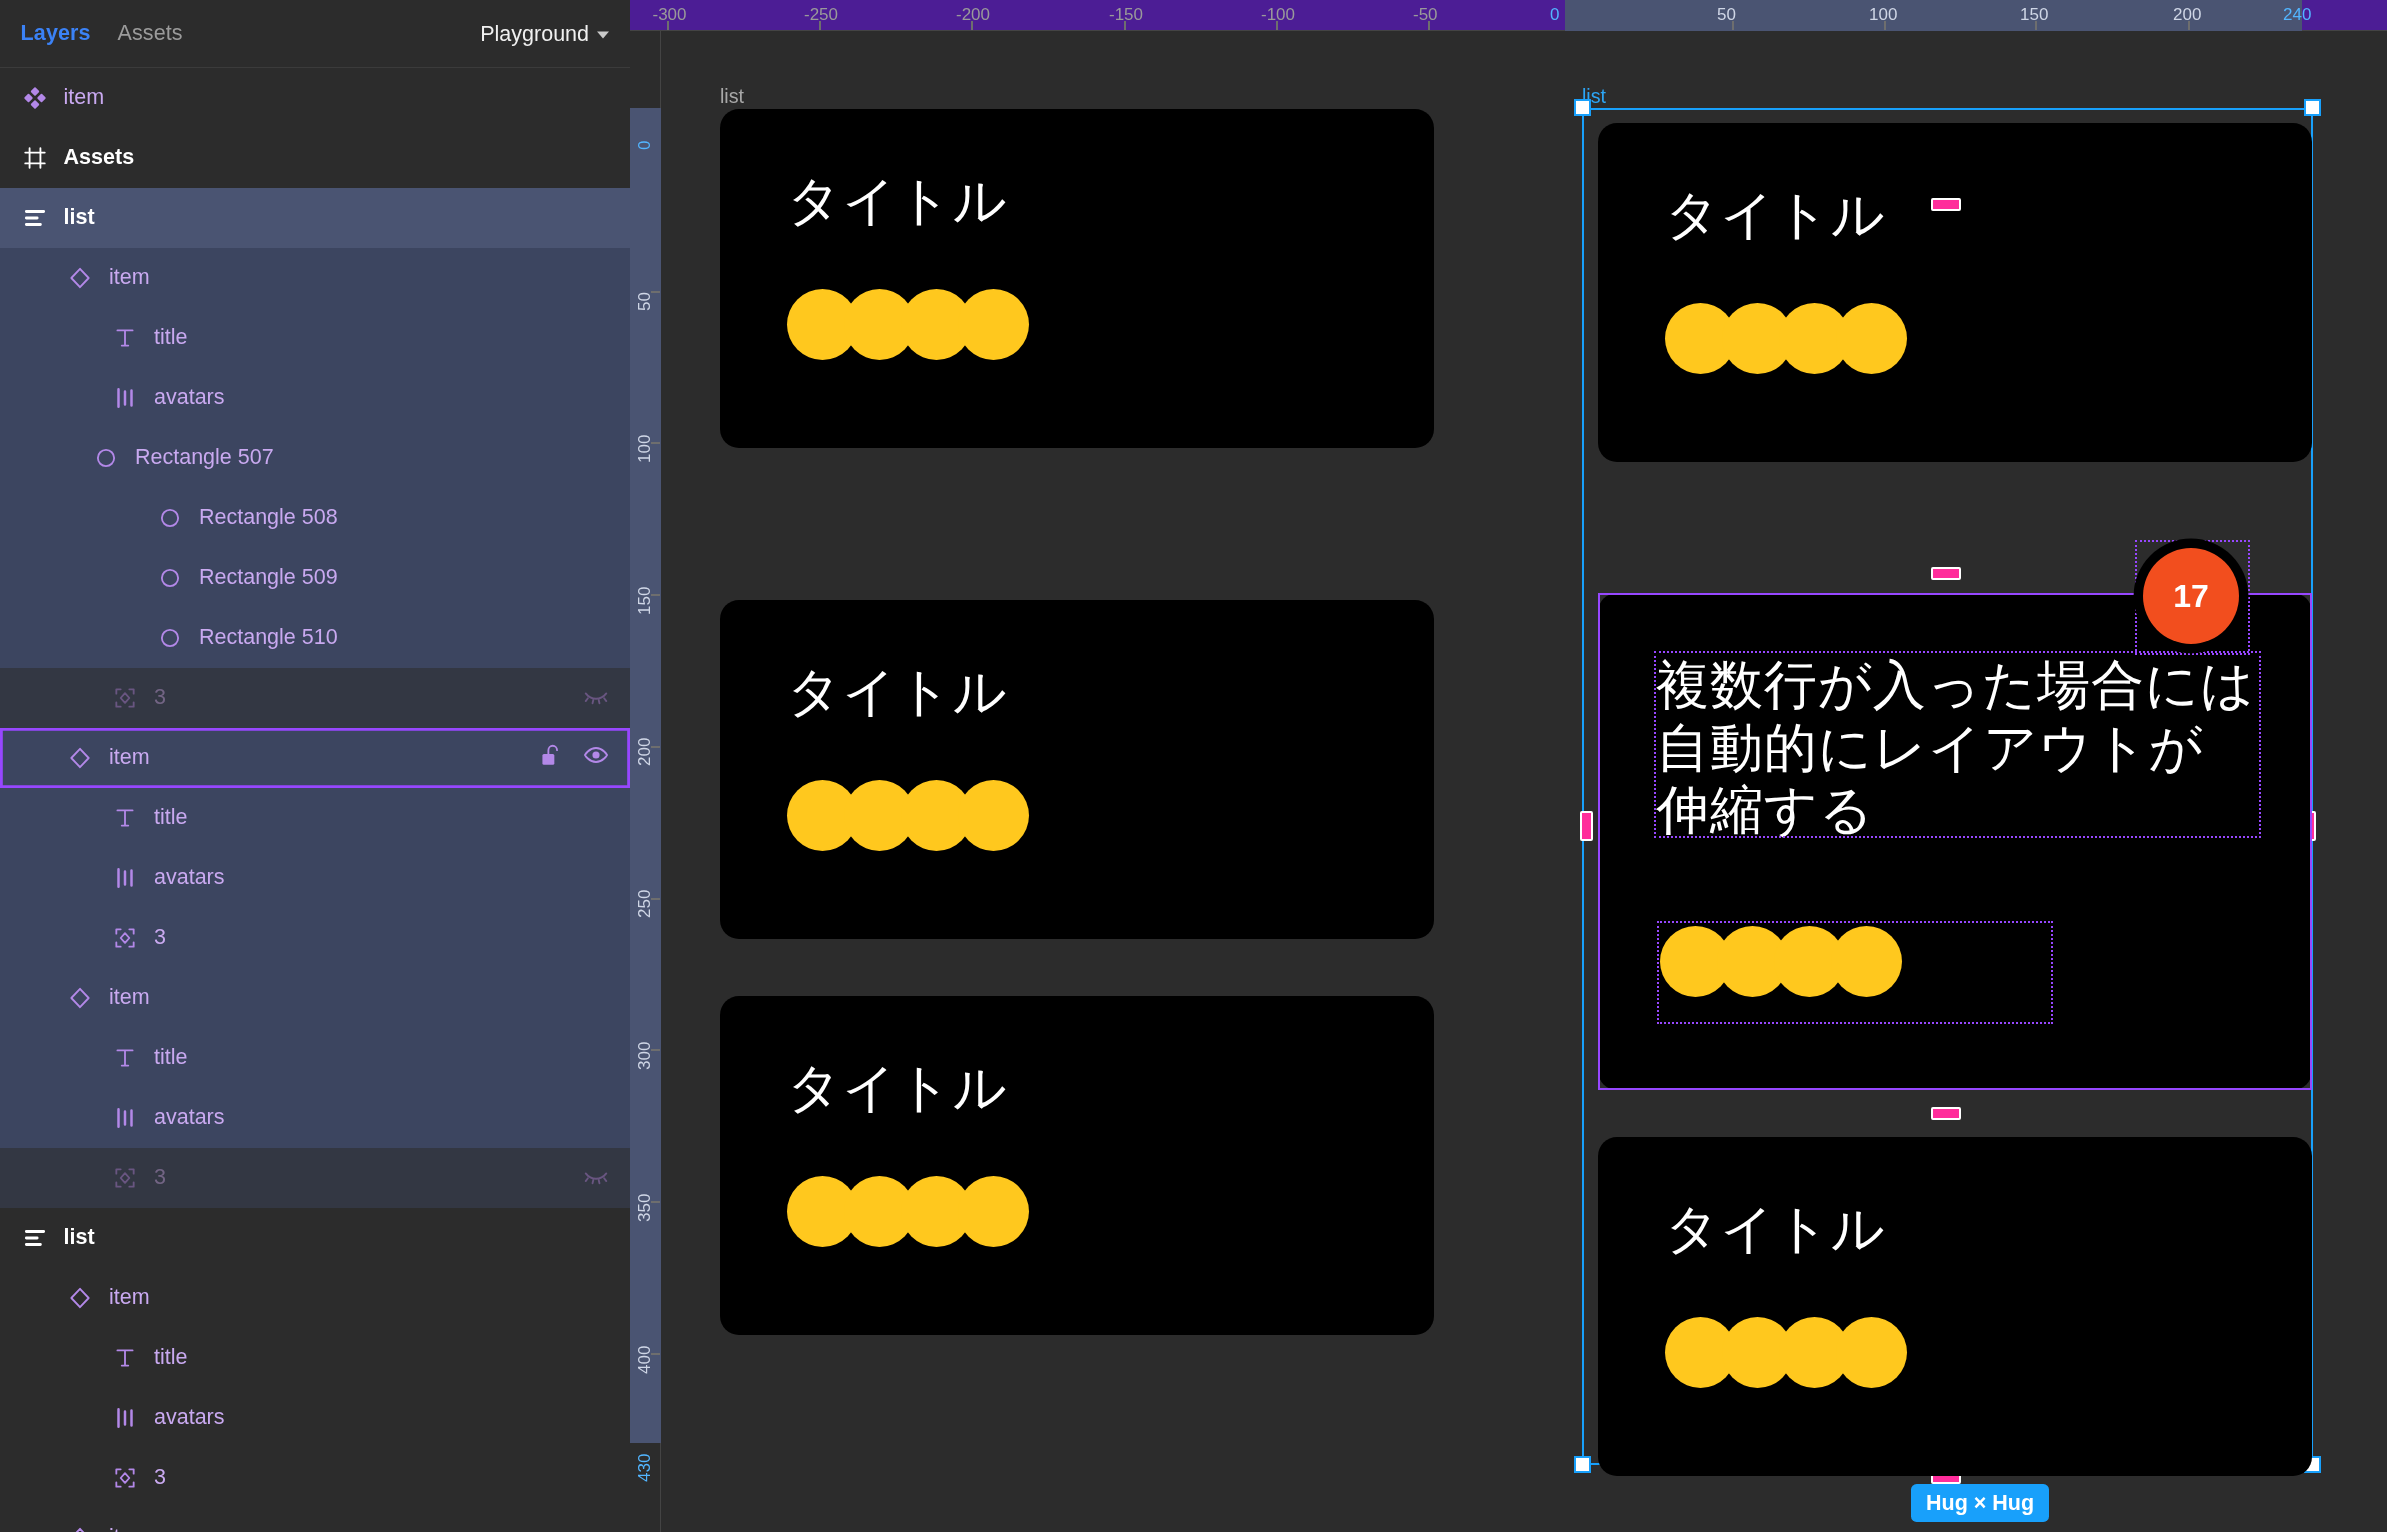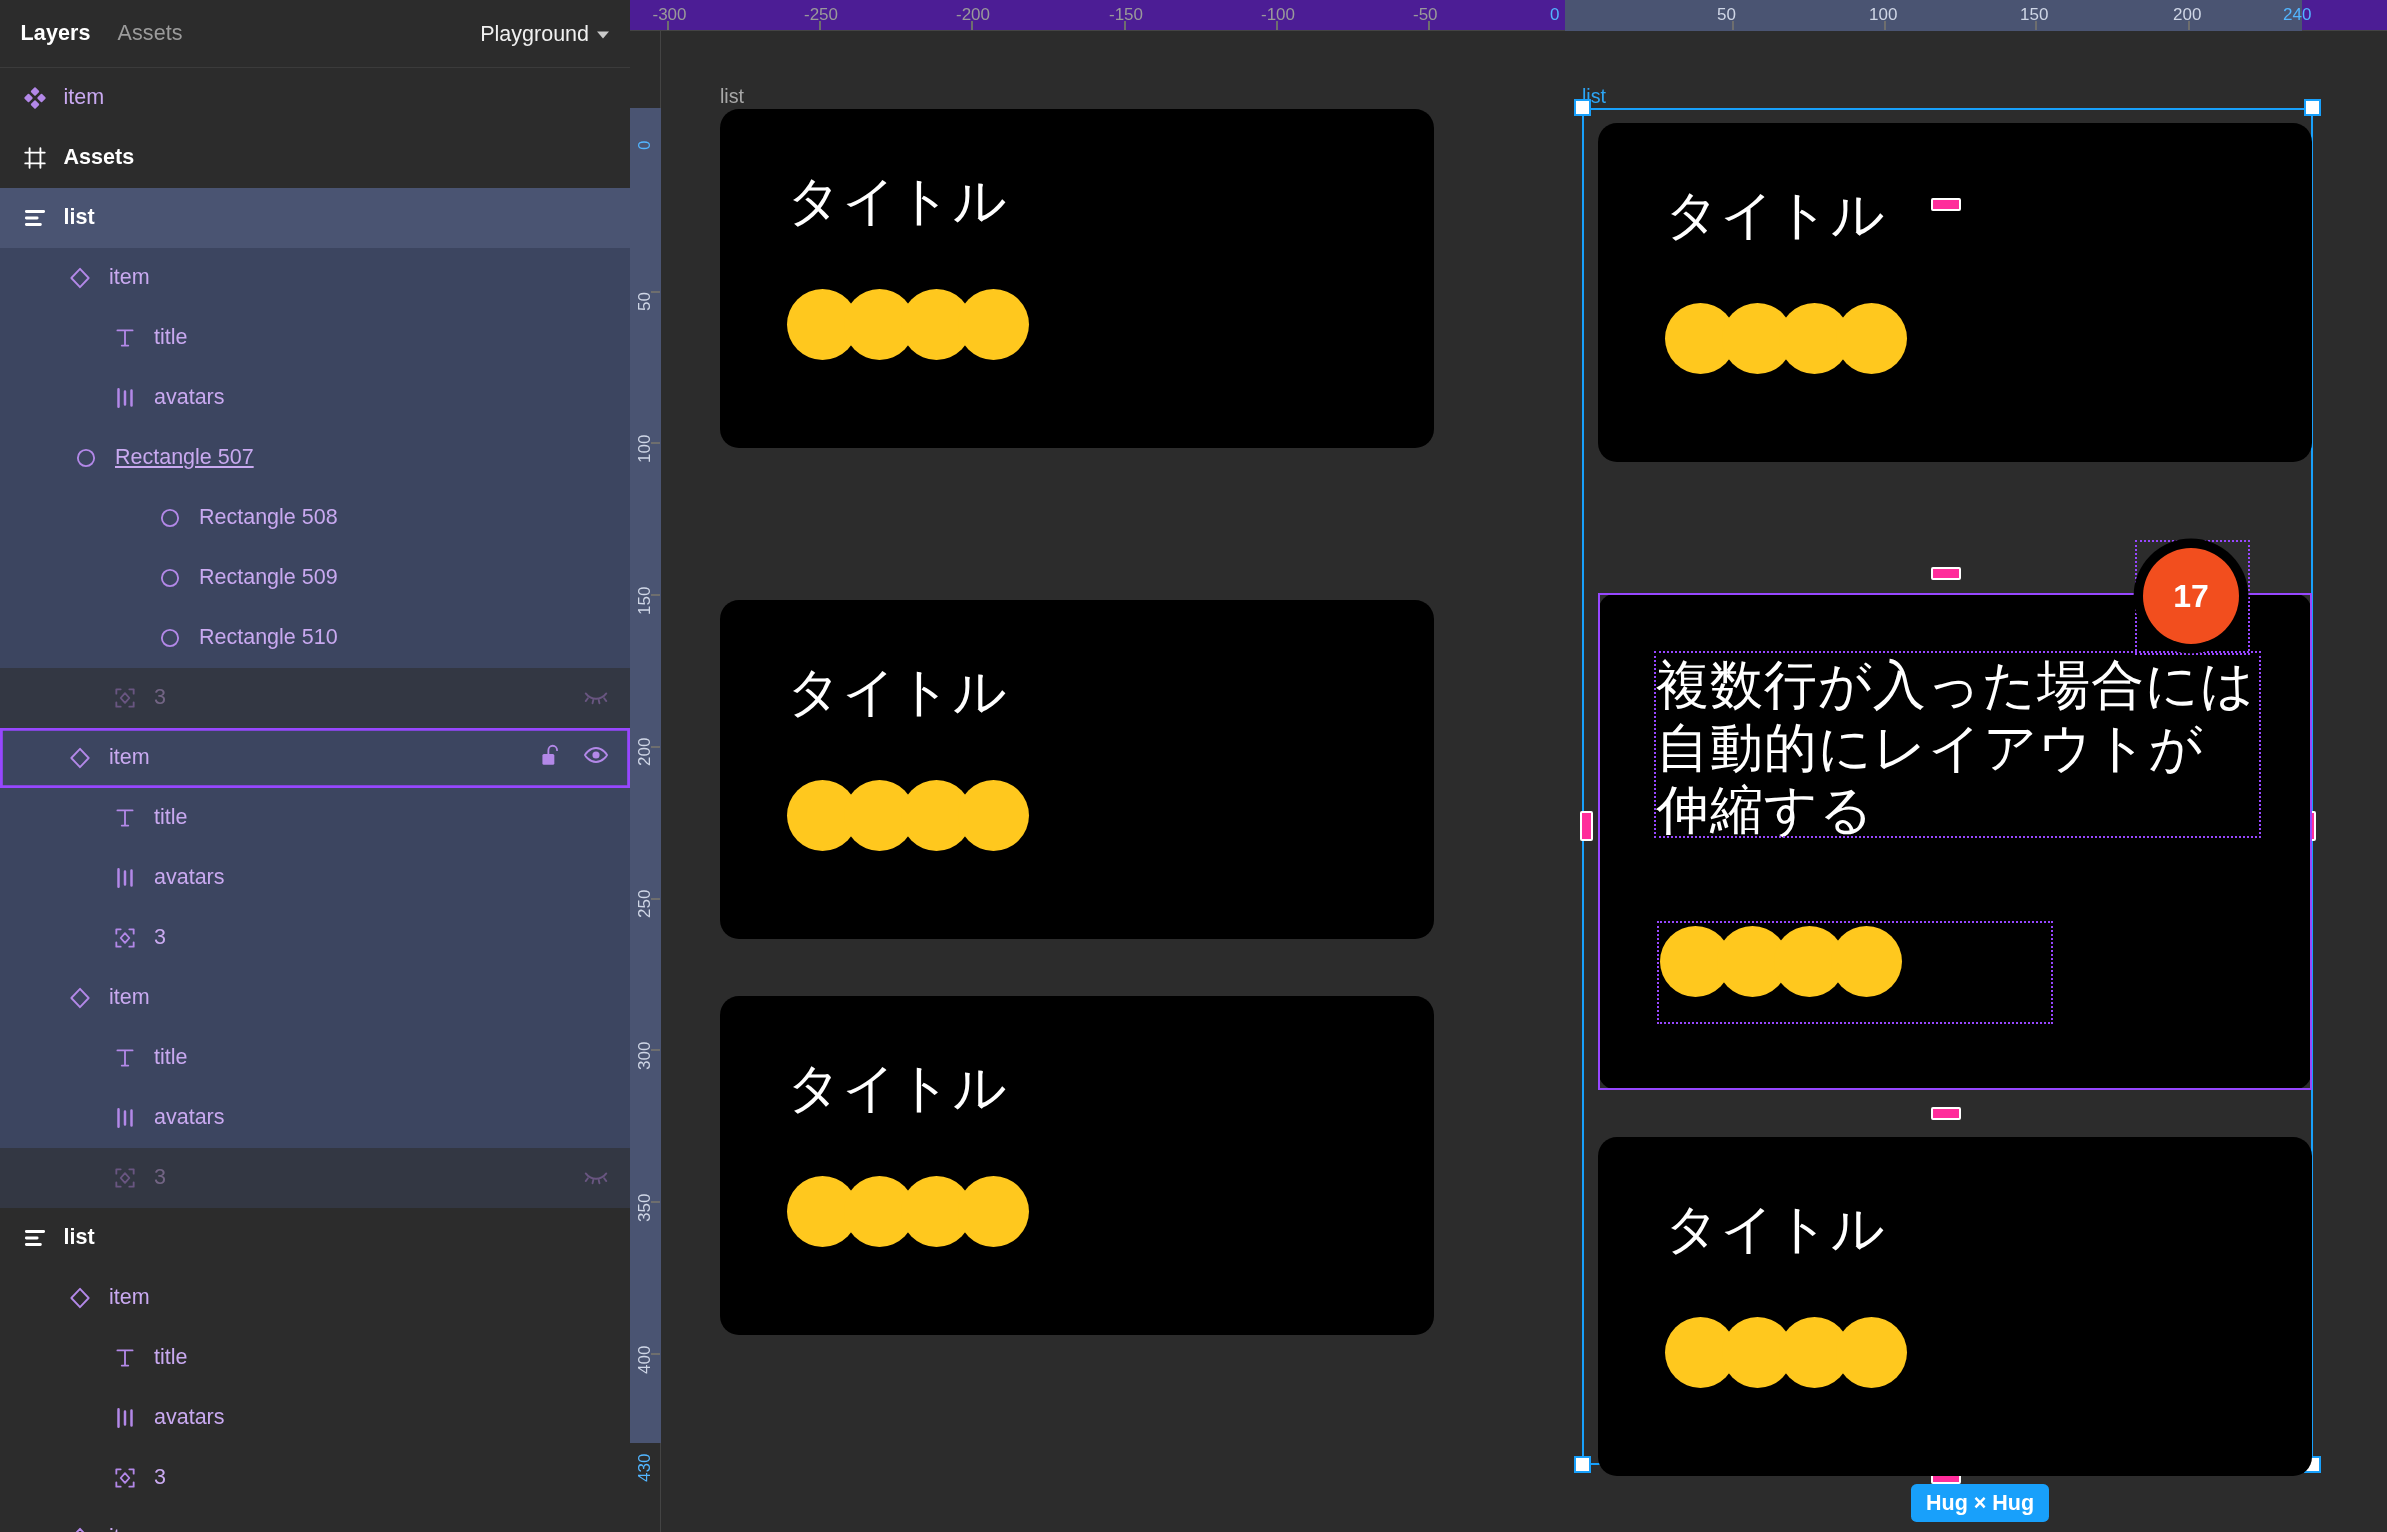--- a/index.html
+++ b/index.html
@@ -15,21 +15,21 @@
   
   .sidebar {
     position:absolute; left:0; top:0; width:630px; height:1533px;
     background:#2C2C2C; overflow:hidden;
   }
   .sb-tabs {
     position:relative; height:68px; display:flex; align-items:center;
     padding-left:20.6px; border-bottom:0.9px solid #3B3B3B; background:#2C2C2C;
   }
   .sb-tab { font-size:21.5px; margin-right:27px; color:#9B9B9B; letter-spacing:0.1px; }
-  .sb-tab.active { color:#ffffff; font-weight:bold; }
+  .sb-tab.active { color:#3b82f6; font-weight:bold; }
   .sb-page {
     position:absolute; right:20.6px; top:50%; transform:translateY(-50%);
     display:flex; align-items:center; gap:8.4px; font-size:21.5px; color:#F0F0F0;
   }
   .chev { width:0;height:0;border-left:6.6px solid transparent;border-right:6.6px solid transparent;border-top:7.5px solid #C9C9C9; margin-top:3.7px;}
 
   .tree { position:absolute; top:68px; left:0; right:0; bottom:0; }
   .row {
     position:relative; height:60px; display:flex; align-items:center;
     font-size:21.5px; color:#C9A9F0; white-space:nowrap;
@@ -174,21 +174,21 @@
           <span class="lbl">title</span>
         </div>
         <div class="row band" style="padding-left: 111px;">
           <span class="ico">
             <svg width="26" height="26" viewBox="0 0 24 24" fill="none" stroke="#B388E8" stroke-width="1.7" stroke-linecap="round" stroke-linejoin="round">
               <path d="M6 4v16M12 6v12M18 5v14" stroke-width="2.3"></path>
             </svg>
           </span>
           <span class="lbl">avatars</span>
         </div>
-        <div class="row band" style="padding-left: 72px; text-decoration: underline;">
+        <div class="row band" style="padding-left: 92px;">
           <span class="ico">
             <svg width="26" height="26" viewBox="0 0 24 24" fill="none" stroke="#B388E8" stroke-width="1.7" stroke-linecap="round" stroke-linejoin="round">
               <circle cx="12" cy="12" r="7.5"></circle>
             </svg>
           </span>
           <span class="lbl">Rectangle 507</span>
         </div>
         <div class="row band" style="padding-left: 156px;">
           <span class="ico">
             <svg width="26" height="26" viewBox="0 0 24 24" fill="none" stroke="#B388E8" stroke-width="1.7" stroke-linecap="round" stroke-linejoin="round">

